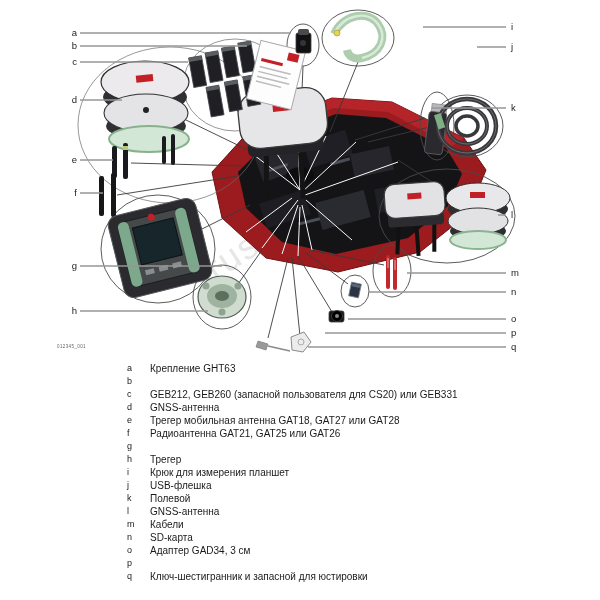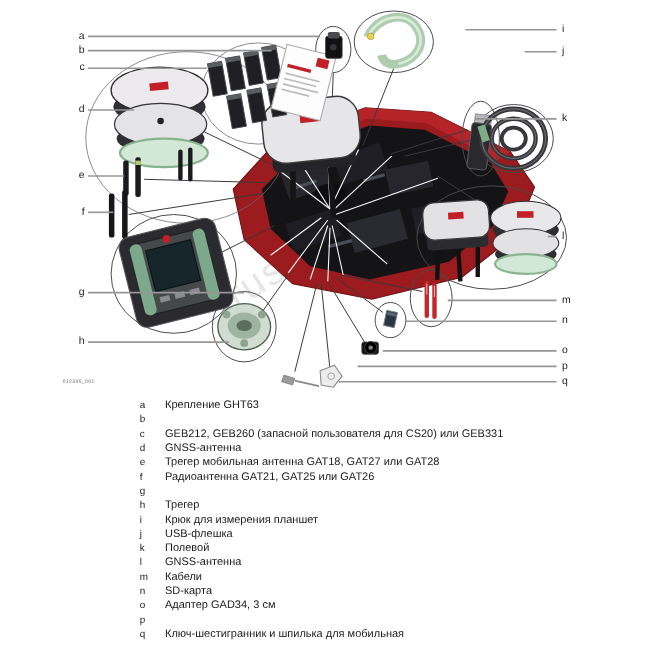--- a/index.html
+++ b/index.html
@@ -365,18 +365,18 @@
         <span class="legend-letter">o</span>
         <span class="legend-text">Адаптер GAD34, 3 см</span>
       </div>
 
       <div class="legend-row">
         <span class="legend-letter">p</span>
       </div>
 
       <div class="legend-row">
         <span class="legend-letter">q</span>
-        <span class="legend-text">Ключ-шестигранник и шпилька для мобильная</span>
+        <span class="legend-text">Ключ-шестигранник и запасной для юстировки</span>
       </div>
     </div>
   </div>
 
 </div>
 
 </body></html>

